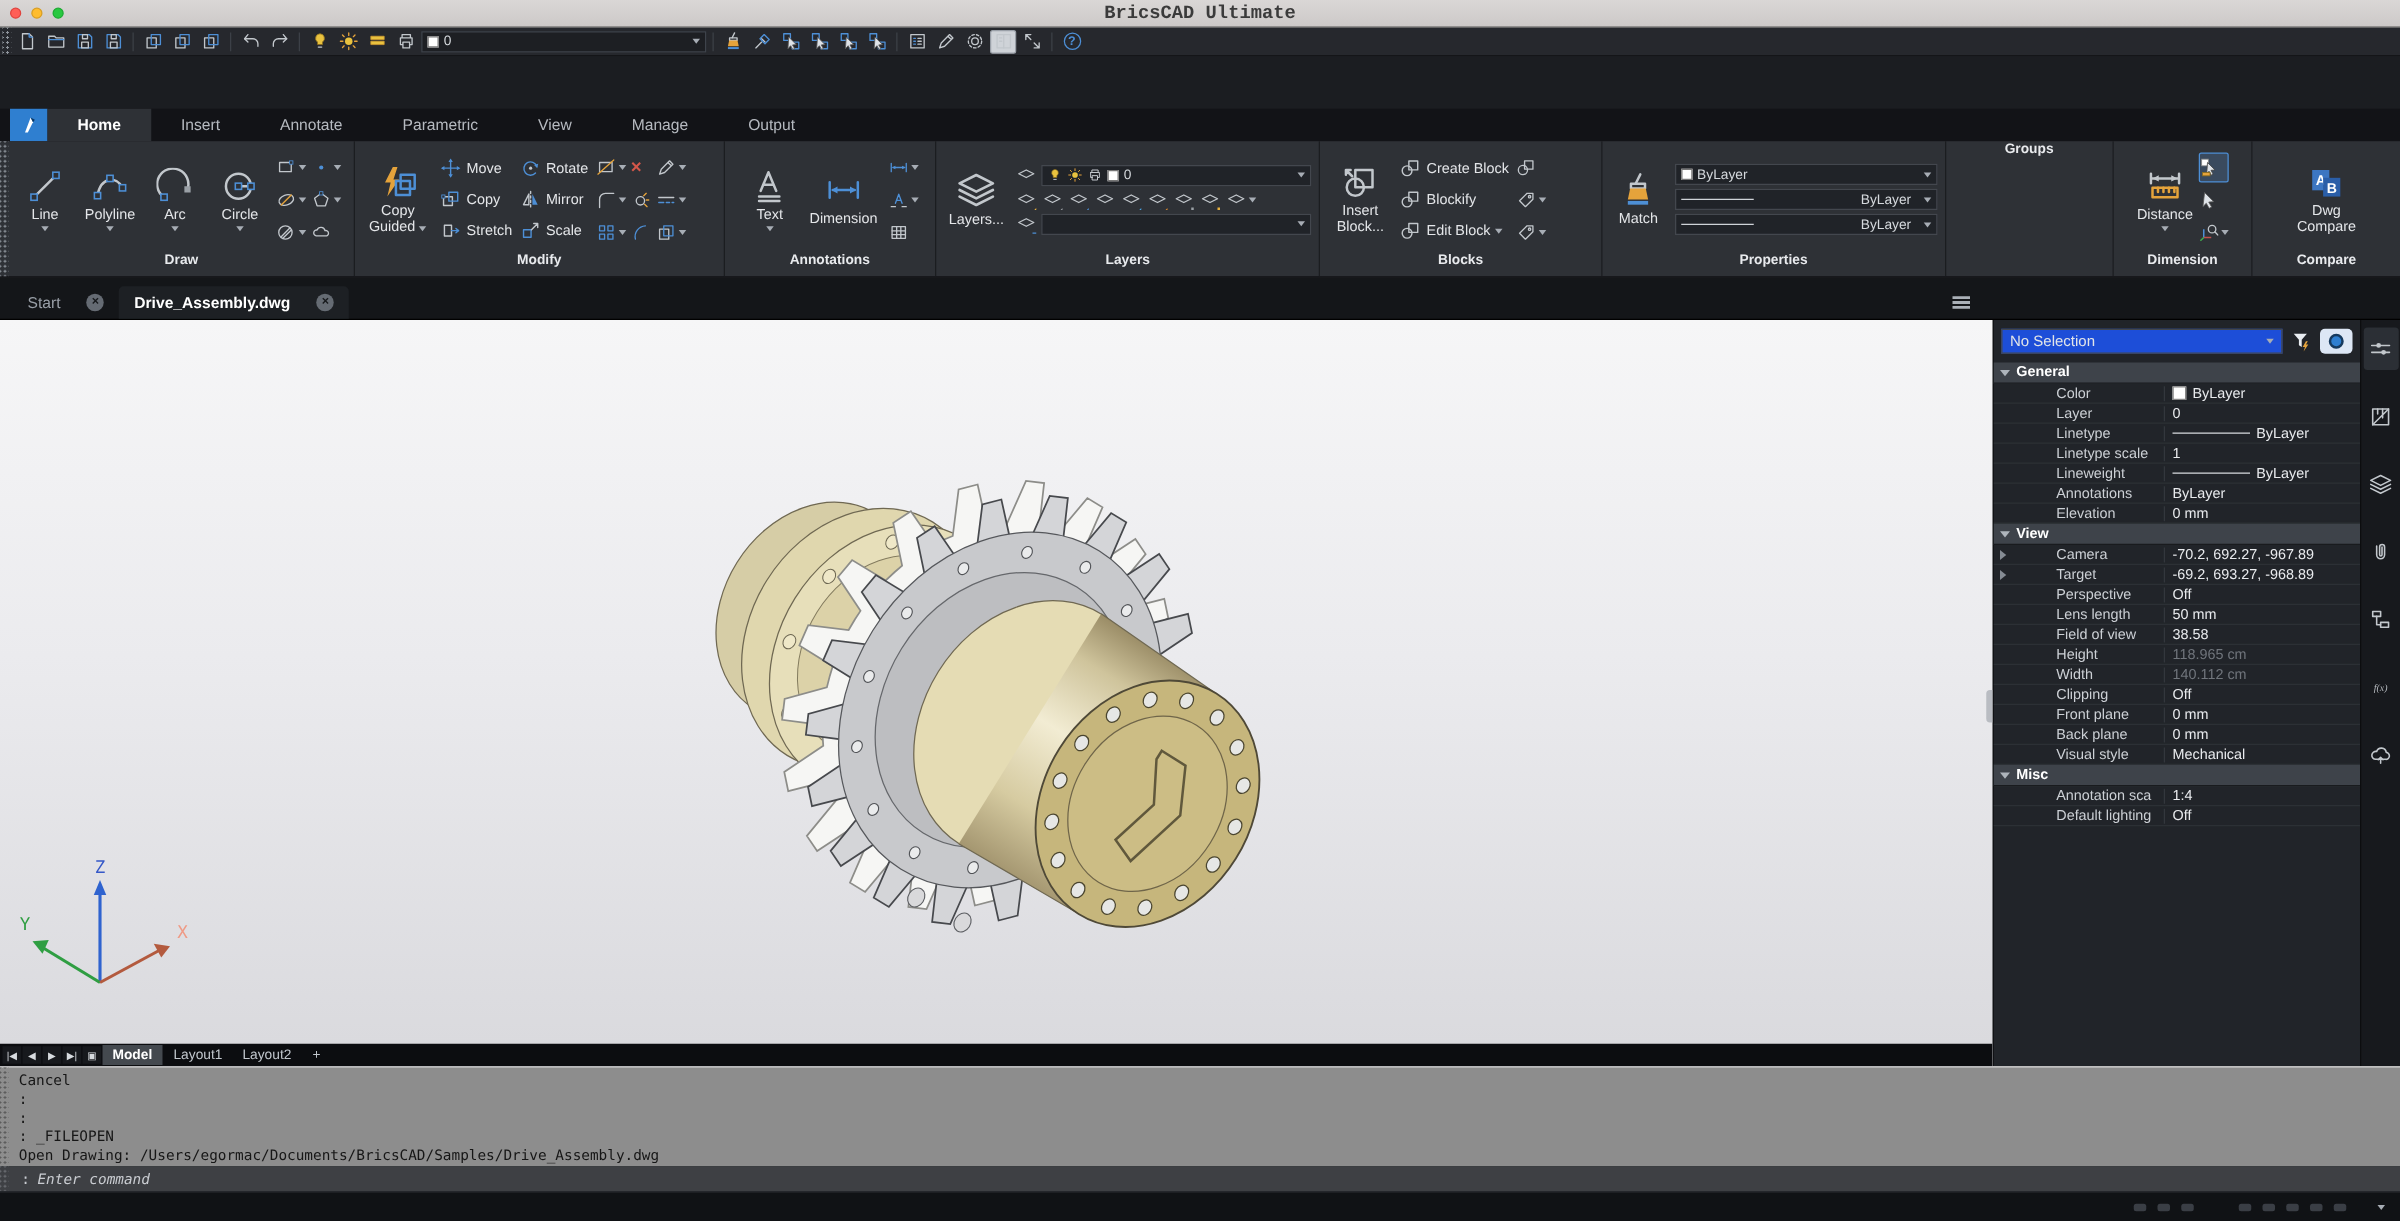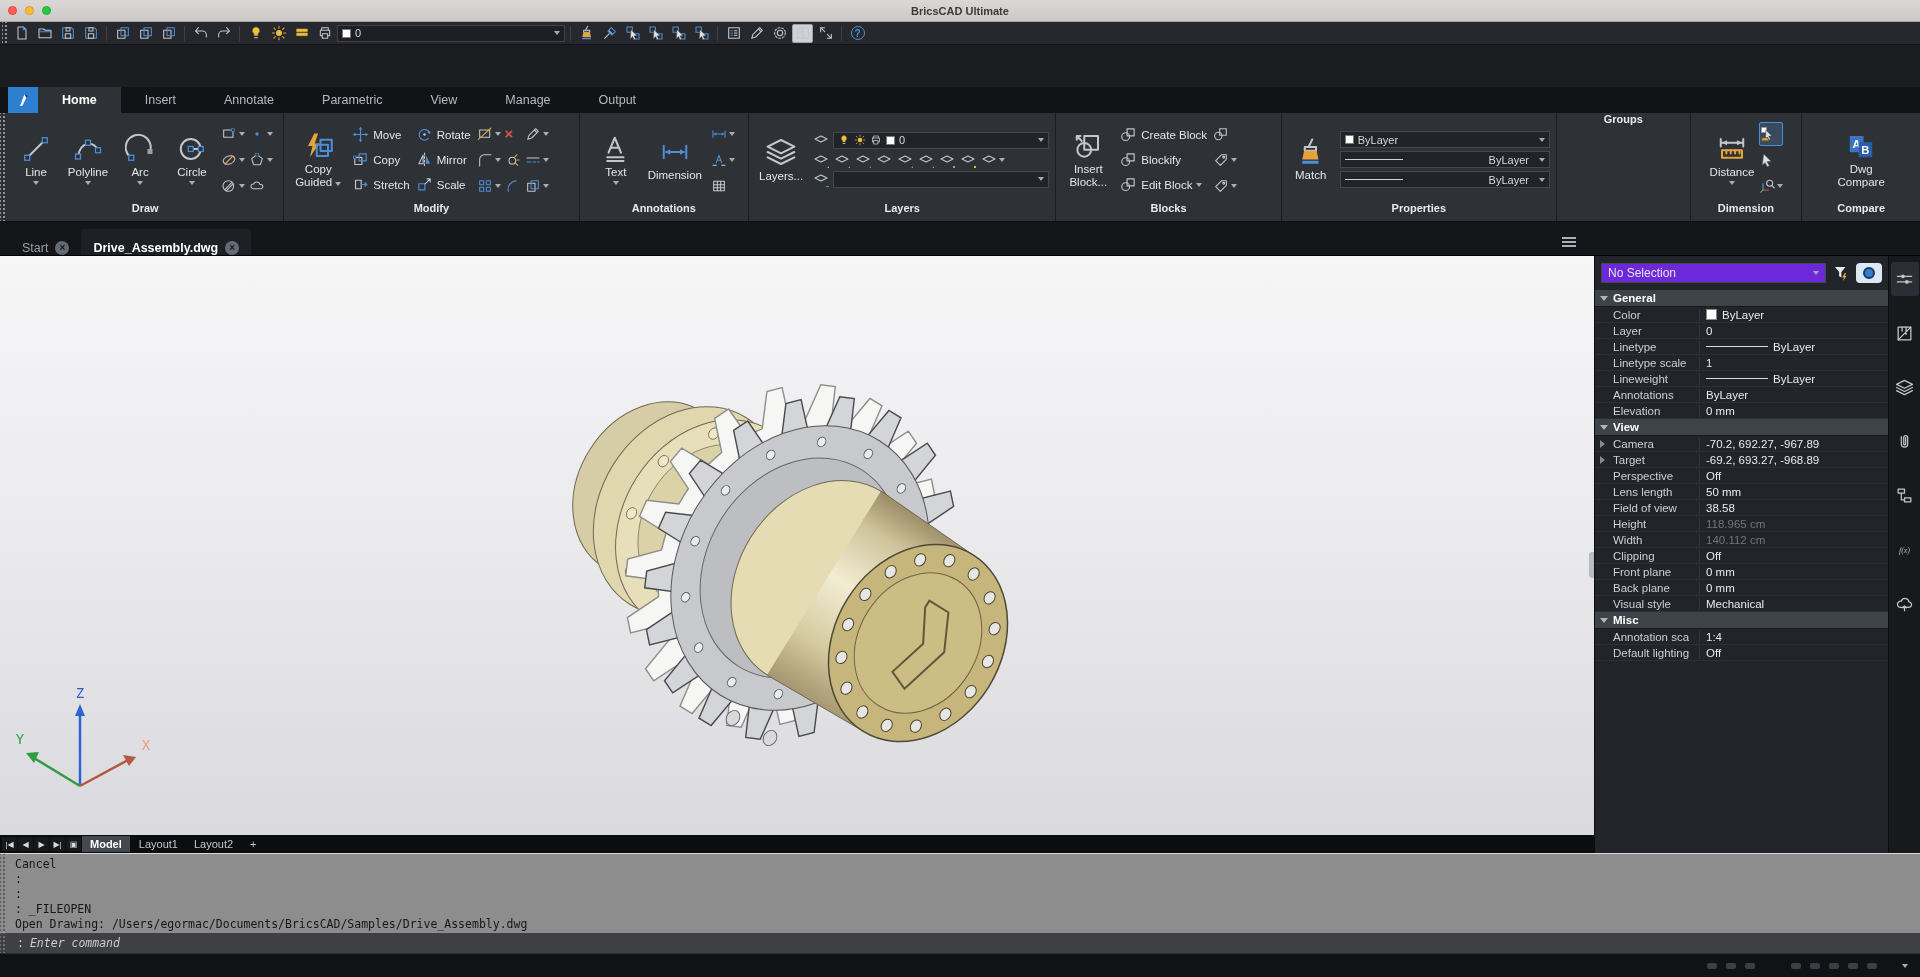--- a/index.html
+++ b/index.html
@@ -5,21 +5,21 @@
   * { margin:0; padding:0; box-sizing:border-box; }
   html,body { width:1920px; height:977px; overflow:hidden; background:#000;
     font-family:"Liberation Sans", sans-serif; -webkit-font-smoothing:antialiased; }
   .win { width:1920px; height:977px; display:flex; flex-direction:column; background:#1b1d21; }
 
   
   .titlebar { height:22px; background:linear-gradient(#dad7d6,#cdc9c8); position:relative;
     display:flex; align-items:center; border-bottom:1px solid #a8a5a4; flex:0 0 22px; }
   .tl { width:9px; height:9px; border-radius:50%; margin-left:8px; display:inline-block; }
   .tl.red{ background:#ff5f57; border:0.5px solid #e0443e;} .tl.yel{background:#febc2e;border:0.5px solid #d89e24;} .tl.grn{background:#28c840;border:0.5px solid #1eab33;}
-  .title { position:absolute; left:0; right:0; text-align:center; font-size:11px; color:#3b3b3b; font-weight:bold; }
+  .title { position:absolute; left:0; right:0; text-align:center; font-size:15px; color:#3b3b3b; font-weight:bold;font-family:Liberation Mono, monospace; }
 
   
   .qat { height:23px; background:#26282d; display:flex; align-items:center; gap:2px; padding-left:2px; flex:0 0 23px; border-bottom:1px solid #141518;}
   .grip { width:7px; align-self:stretch; background-image:radial-gradient(circle,#8d939b 0.8px,transparent 1px); background-size:4px 4px; background-position:2px 2px; flex:0 0 7px;}
   .qi { width:21px; height:19px; display:inline-flex; align-items:center; justify-content:center; border-radius:2px; }
   .qi svg{ width:16px; height:16px; }
   .qi.pressed { background:#cfd3d8; border:1px solid #9aa0a8; }
   .vsep { width:1px; height:15px; background:#3c4047; margin:0 3px; }
   .qcombo { width:228px; height:17px; background:#1d1f23; border:1px solid #3e434b; display:flex; align-items:center; padding:0 4px; gap:4px; }
   .swatch-w { width:9px; height:9px; background:#fff; border:1px solid #777; display:inline-block; }
@@ -47,49 +47,49 @@
   .sgrid { display:grid; grid-auto-flow:column; grid-template-rows:repeat(3,24px); gap:2px 4px; align-content:center;}
   .sic { display:flex; align-items:center; gap:2px; }
   .sic svg { width:16px; height:16px; }
   .rcombo { height:17px; background:#202328; border:1px solid #43474e; display:flex; align-items:center; gap:4px; padding:0 4px; color:#d5d9dd; font-size:11px; }
   .ltline { display:inline-block; width:58px; height:1.5px; background:#cfd3d8; }
   .combo-col { display:flex; flex-direction:column; gap:3px; justify-content:center;}
   .xred { color:#d4574a; font-size:15px; font-weight:bold; line-height:14px;}
 
   
   .doctabs { height:34px; background:#141619; display:flex; align-items:flex-end; padding-left:10px; flex:0 0 34px; position:relative; border-bottom:1px solid #000;}
-  .dtab { height:26px; display:flex; align-items:flex-end; gap:7px; padding:0 12px; font-size:12.5px; color:#999fa7; }
+  .dtab { height:26px; display:flex; align-items:center; gap:21px; padding:0 12px; font-size:12.5px; color:#999fa7; }
   .dtab.active { color:#fff; font-weight:bold; background:#1d2024; border-radius:4px 4px 0 0;}
   .closeb { width:14px; height:14px; border-radius:50%; background:#656b73; color:#16181b; font-size:10px; line-height:14px; text-align:center; font-weight:bold;}
   .closeb::before { content:"×"; }
   .tabmenu { position:absolute; left:1562px; bottom:8px; width:14px; height:10px;
     background:repeating-linear-gradient(#aab0b7 0 2px, transparent 2px 4px); }
 
   
   .main { flex:1; display:flex; min-height:0; }
   .viewport { width:1594px; position:relative; background:linear-gradient(180deg,#f6f6f7 0%, #ebebee 45%, #d9d9dd 100%); overflow:hidden;}
   .scene { position:absolute; inset:0; }
   .vp-handle { position:absolute; right:0; top:296px; width:5px; height:26px; background:#b9bcc2; border-radius:3px 0 0 3px;}
   .layoutbar { position:absolute; left:0; right:0; bottom:0; height:18px; background:#0c0d10; display:flex; align-items:center; gap:1px; padding-left:2px; font-size:11px;}
   .navb { width:15px; height:14px; background:#17191d; color:#d7dbdf; display:flex; align-items:center; justify-content:center; font-size:8px; }
   .ltab { padding:1px 8px; color:#c2c7cd; height:16px; display:flex; align-items:center;}
   .ltab.active { background:#44494f; color:#fff; font-weight:bold; }
 
   
   .props { width:294px; background:#212429; border-left:1px solid #0c0d0f; display:flex; flex-direction:column; font-size:11.5px; }
   .phead { height:34px; display:flex; align-items:center; gap:6px; padding:0 6px; }
-  .pselect { flex:1; height:20px; background:#6d28d9; border:1px solid #43474e; display:flex; align-items:center; padding:0 6px; color:#e2e5e8; font-size:12px; }
+  .pselect { flex:1; height:20px; background:#1d4ed8; border:1px solid #43474e; display:flex; align-items:center; padding:0 6px; color:#e2e5e8; font-size:12px; }
   .pselect .lbl { flex:1; }
   .eyebtn { width:26px; height:20px; background:#dde7f5; border-radius:4px; display:flex; align-items:center; justify-content:center; }
   .eye { width:12px; height:12px; border-radius:50%; background:#2f7fd0; border:2px solid #163a5e; }
   .psec { height:17px; background:#3e434a; display:flex; align-items:center; color:#fff; font-weight:bold; padding-left:18px; position:relative; border-bottom:1px solid #191b1e;}
   .tri-d { position:absolute; left:5px; width:0; height:0; border-left:4px solid transparent; border-right:4px solid transparent; border-top:5px solid #aeb4bb; }
   .prow { display:flex; height:16px; border-bottom:1px solid #2c3035; position:relative; align-items:center;}
   .tri-r { position:absolute; left:5px; width:0; height:0; border-top:4px solid transparent; border-bottom:4px solid transparent; border-left:5px solid #858b93; }
-  .plabel { width:104px; padding-left:18px; color:#ccd0d5; overflow:hidden; white-space:nowrap; flex:0 0 104px;}
+  .plabel { width:104px; padding-left:18px; color:#ccd0d5; overflow:hidden; white-space:nowrap; flex:0 0 104px;margin-left:32px;}
   .pval { flex:1; border-left:1px solid #33373d; padding-left:6px; color:#e9ebee; display:flex; align-items:center; gap:5px; overflow:hidden; white-space:nowrap;}
   .pval.dim { color:#70757c; }
   .pswatch { width:11px; height:11px; background:#fff; border:1px solid #888; flex:0 0 11px;}
   .pline { width:62px; height:1.5px; background:#d7dade; flex:0 0 62px;}
 
   
   .strip { width:32px; background:#17191d; border-left:1px solid #0c0d0f; display:flex; flex-direction:column; align-items:center; padding-top:6px; gap:20px;}
   .stripi { width:28px; height:34px; display:flex; align-items:center; justify-content:center; border-radius:3px;}
   .stripi.active { background:#2b2f35; }
   .stripi svg { width:19px; height:19px; }

